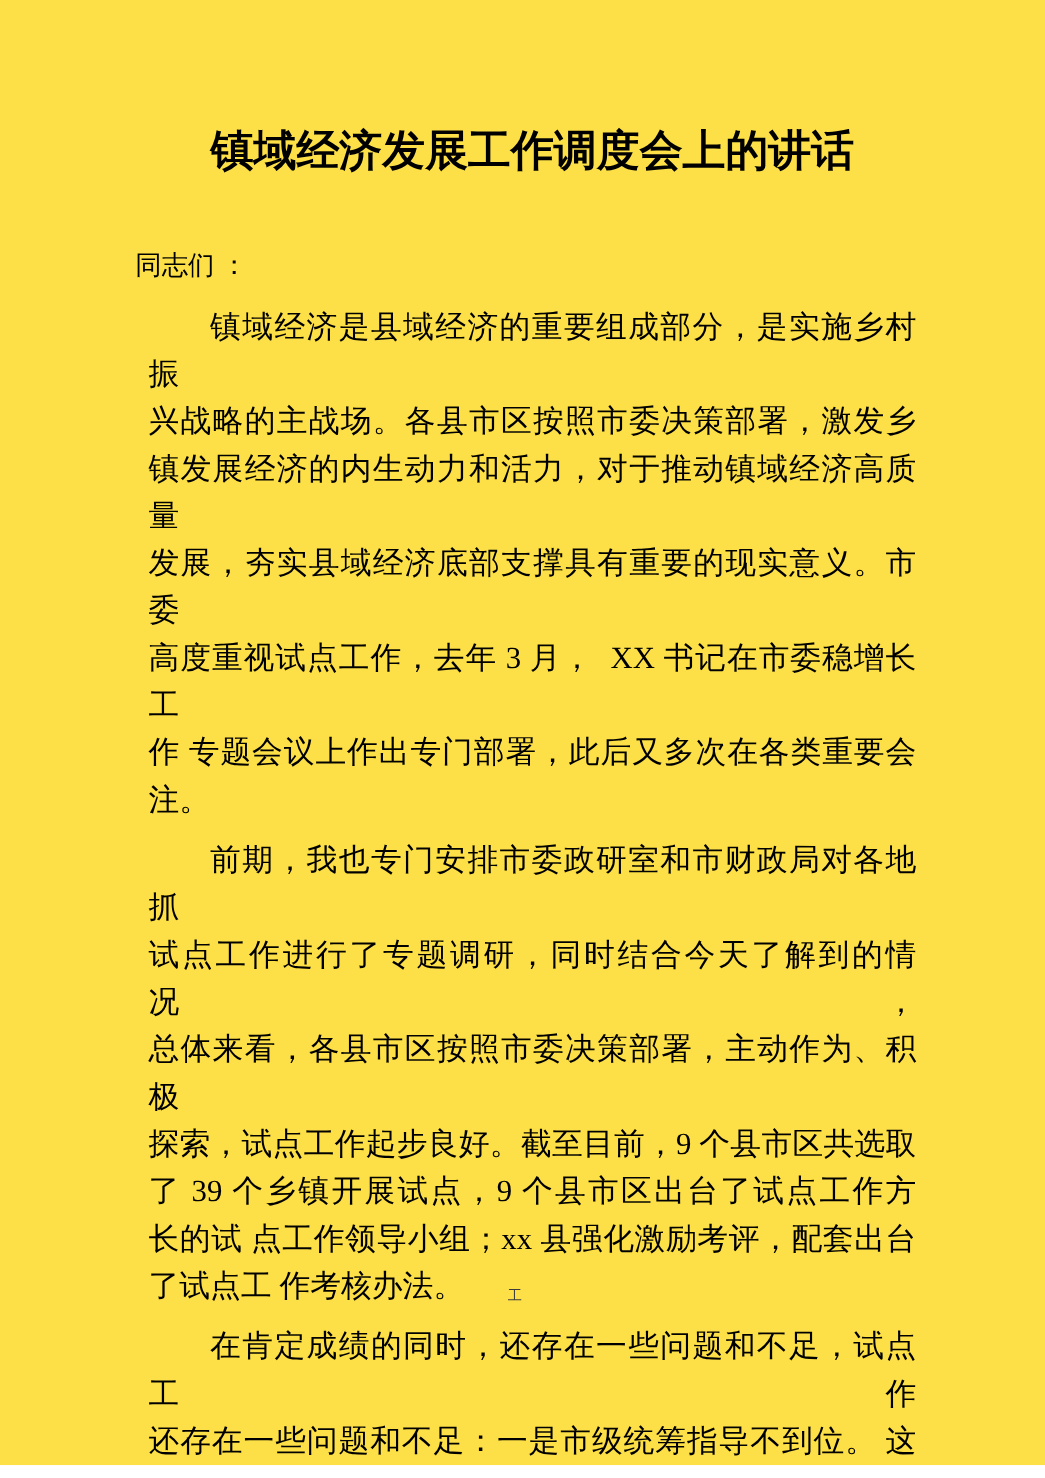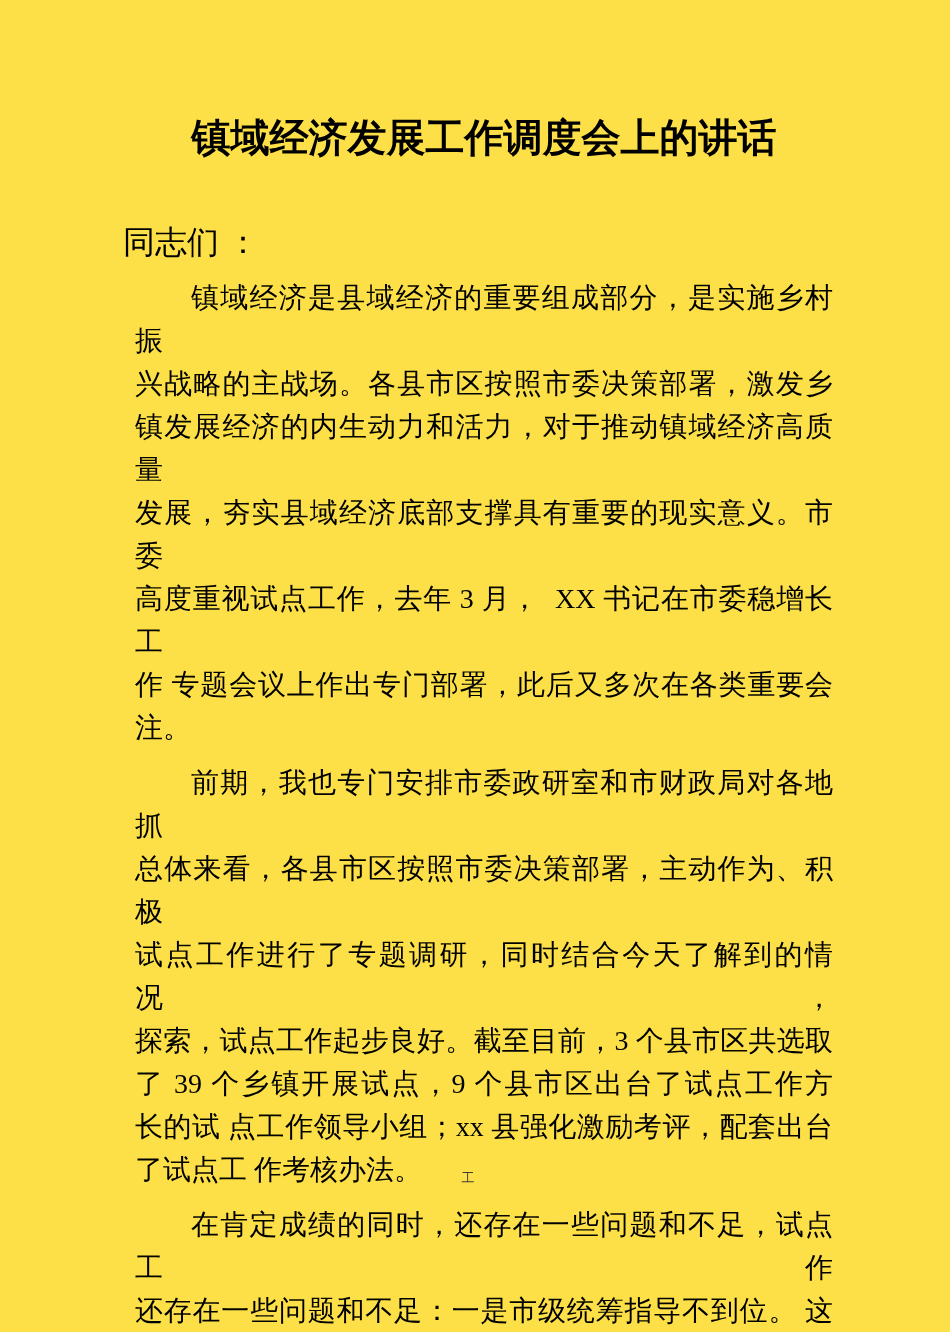--- a/index.html
+++ b/index.html
@@ -24,21 +24,21 @@
     font-family: "Liberation Sans", "DejaVu Sans", sans-serif;
     font-weight: 700;
     font-size: 39px;
     line-height: 44px;
     text-align: center;
     white-space: nowrap;
     letter-spacing: 0;
   }
   .salutation {
     margin: 61px 0 0 0;
-    font-size: 32px;
+    font-size: 24px;
     line-height: 43px;
     white-space: pre-wrap;
   }
   .para {
     margin: 12px;
   }
   .line {
     font-size: 28px;
     line-height: 43px;
     white-space: pre-wrap;
@@ -76,23 +76,23 @@
     <div class="line fill">兴战略的主战场。各县市区按照市委决策部署，激发乡</div>
     <div class="line fill">镇发展经济的内生动力和活力，对于推动镇域经济高质量</div>
     <div class="line fill">发展，夯实县域经济底部支撑具有重要的现实意义。市委</div>
     <div class="line fill">高度重视试点工作，去年 3 月，  XX 书记在市委稳增长工</div>
     <div class="line fill">作 专题会议上作出专门部署，此后又多次在各类重要会</div>
     <div class="line">注。</div>
   </div>
 
   <div class="para">
     <div class="line indent fill">前期，我也专门安排市委政研室和市财政局对各地抓</div>
+    <div class="line fill">试点工作进行了专题调研，同时结合今天了解到的情况，</div>
     <div class="line fill">总体来看，各县市区按照市委决策部署，主动作为、积极</div>
-    <div class="line fill">试点工作进行了专题调研，同时结合今天了解到的情况，</div>
-    <div class="line fill">探索，试点工作起步良好。截至目前，3 个县市区共选取</div>
+    <div class="line fill">探索，试点工作起步良好。截至目前，9 个县市区共选取</div>
     <div class="line fill">了 39 个乡镇开展试点，9 个县市区出台了试点工作方</div>
     <div class="line fill">长的试 点工作领导小组；xx 县强化激励考评，配套出台</div>
     <div class="line">了试点工 作考核办法。</div>
   </div>
 
   <div class="para">
     <div class="line indent fill">在肯定成绩的同时，还存在一些问题和不足，试点工作</div>
     <div class="line fill">还存在一些问题和不足：一是市级统筹指导不到位。 这项</div>
   </div>
 

